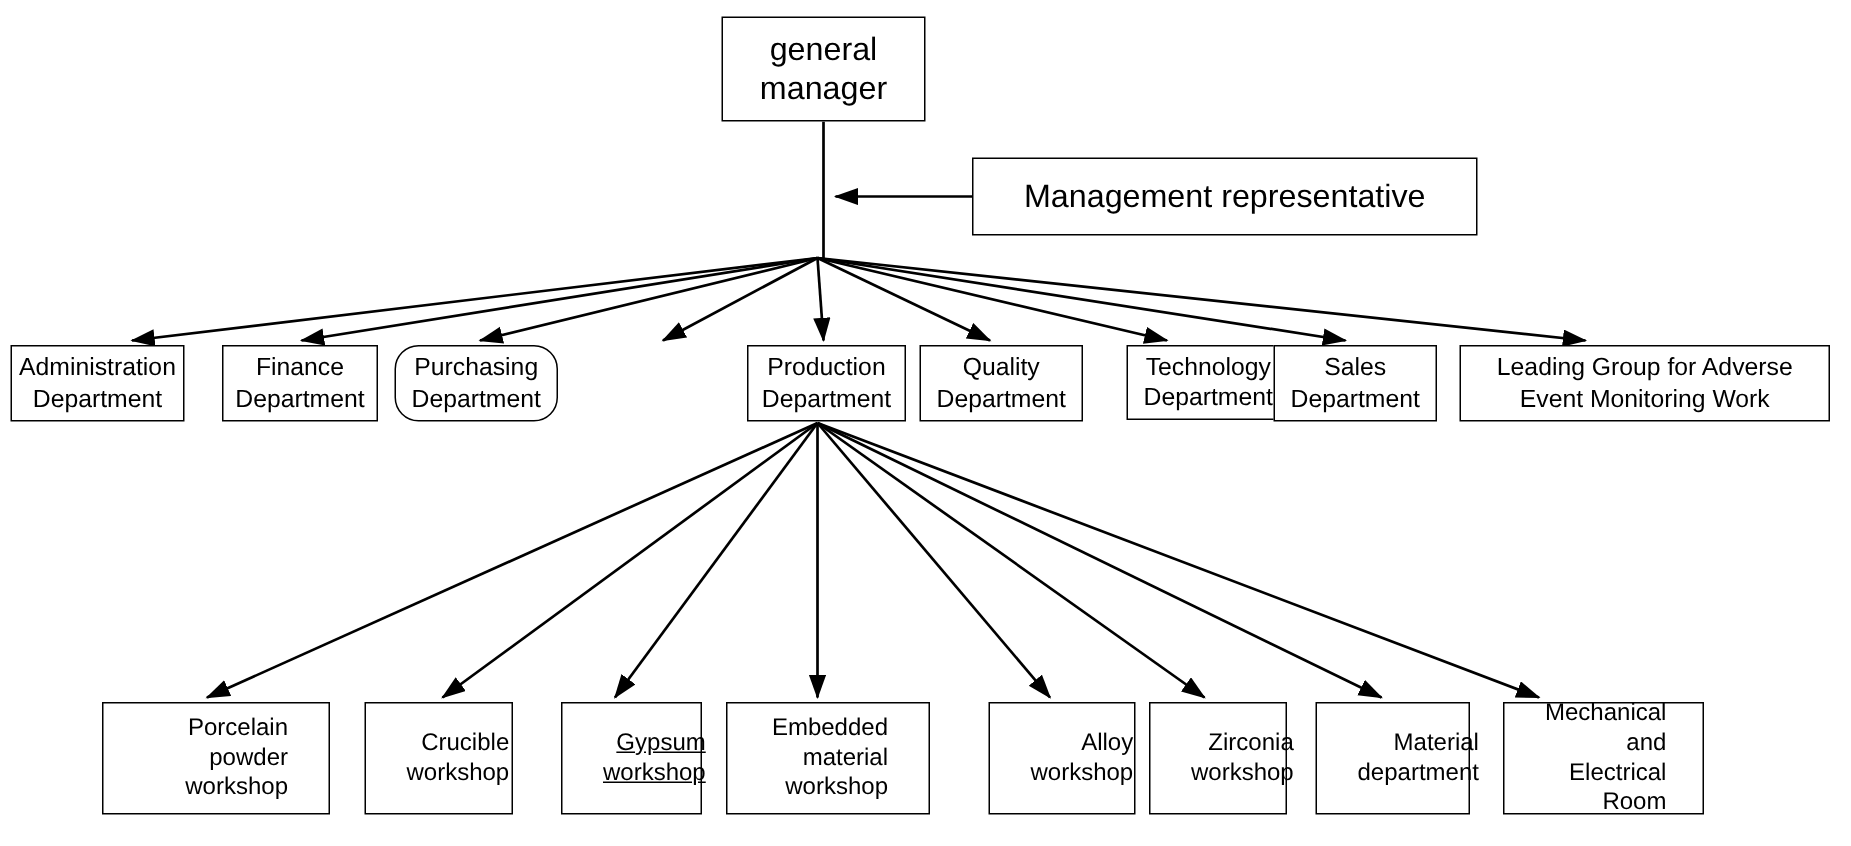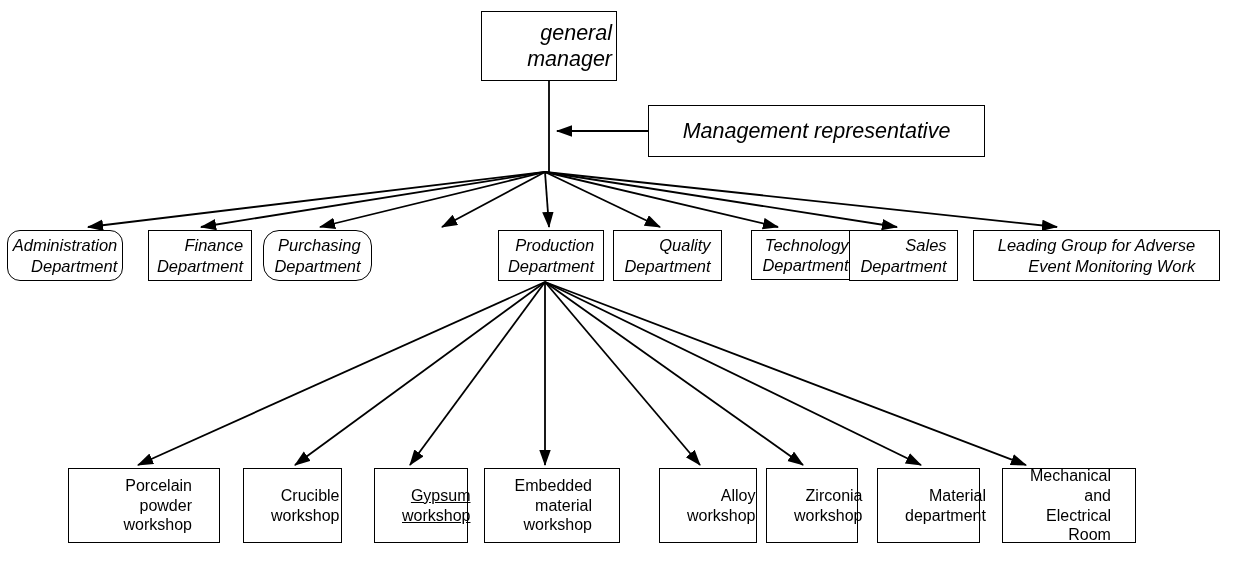--- a/index.html
+++ b/index.html
@@ -29,21 +29,21 @@
     box-sizing: border-box;
     border: 1.6px solid #000000;
     background: #ffffff;
     display: flex;
     flex-direction: column;
     justify-content: center;
     color: #000000;
     line-height: 1.22;
     white-space: pre-line;
   }
-  .node.center  { align-items: center; text-align: right; padding: 6px 4px; font-style: italic; }
+  .node.center  { align-items: center; text-align: center; padding: 6px 4px; }
   .node.leftal  { align-items: flex-start; text-align: right; padding: 2px 27px; }
   .node.t22 { font-size: 21.5px; }
   .node.t17 { font-size: 16.5px; }
   .node.t16 { font-size: 16px; }
 </style>
 </head>
 <body>
 
 <div id="chart-root">
 
@@ -83,21 +83,21 @@
       <line x1="545" y1="282" x2="803" y2="465" stroke="#000000" stroke-width="1.8" marker-end="url(#arrowDown)"></line>
       <line x1="545" y1="282" x2="921" y2="465" stroke="#000000" stroke-width="1.8" marker-end="url(#arrowDown)"></line>
       <line x1="545" y1="282" x2="1026" y2="465" stroke="#000000" stroke-width="1.8" marker-end="url(#arrowDown)"></line>
     </g>
   </svg>
 
   <div class="node center t22" style="left:481px; top:11px; width:136px; height:70px;">general manager</div>
 
   <div class="node center t22" style="left:648px; top:105px; width:337px; height:52px;">Management representative</div>
 
-  <div class="node center t17" style="left:7px; top:230px; width:116px; height:51px;border-radius:13px;">Administration
+  <div class="node center t17" style="left:7px; top:230px; width:116px; height:51px;">Administration
 Department</div>
 
   <div class="node center t17" style="left:148px; top:230px; width:104px; height:51px;">Finance
 Department</div>
 
   <div class="node center t17" style="left:263px; top:230px; width:109px; height:51px;border-radius:16px;">Purchasing
 Department</div>
 
 
   <div class="node center t17" style="left:498px; top:230px; width:106px; height:51px;">Production

